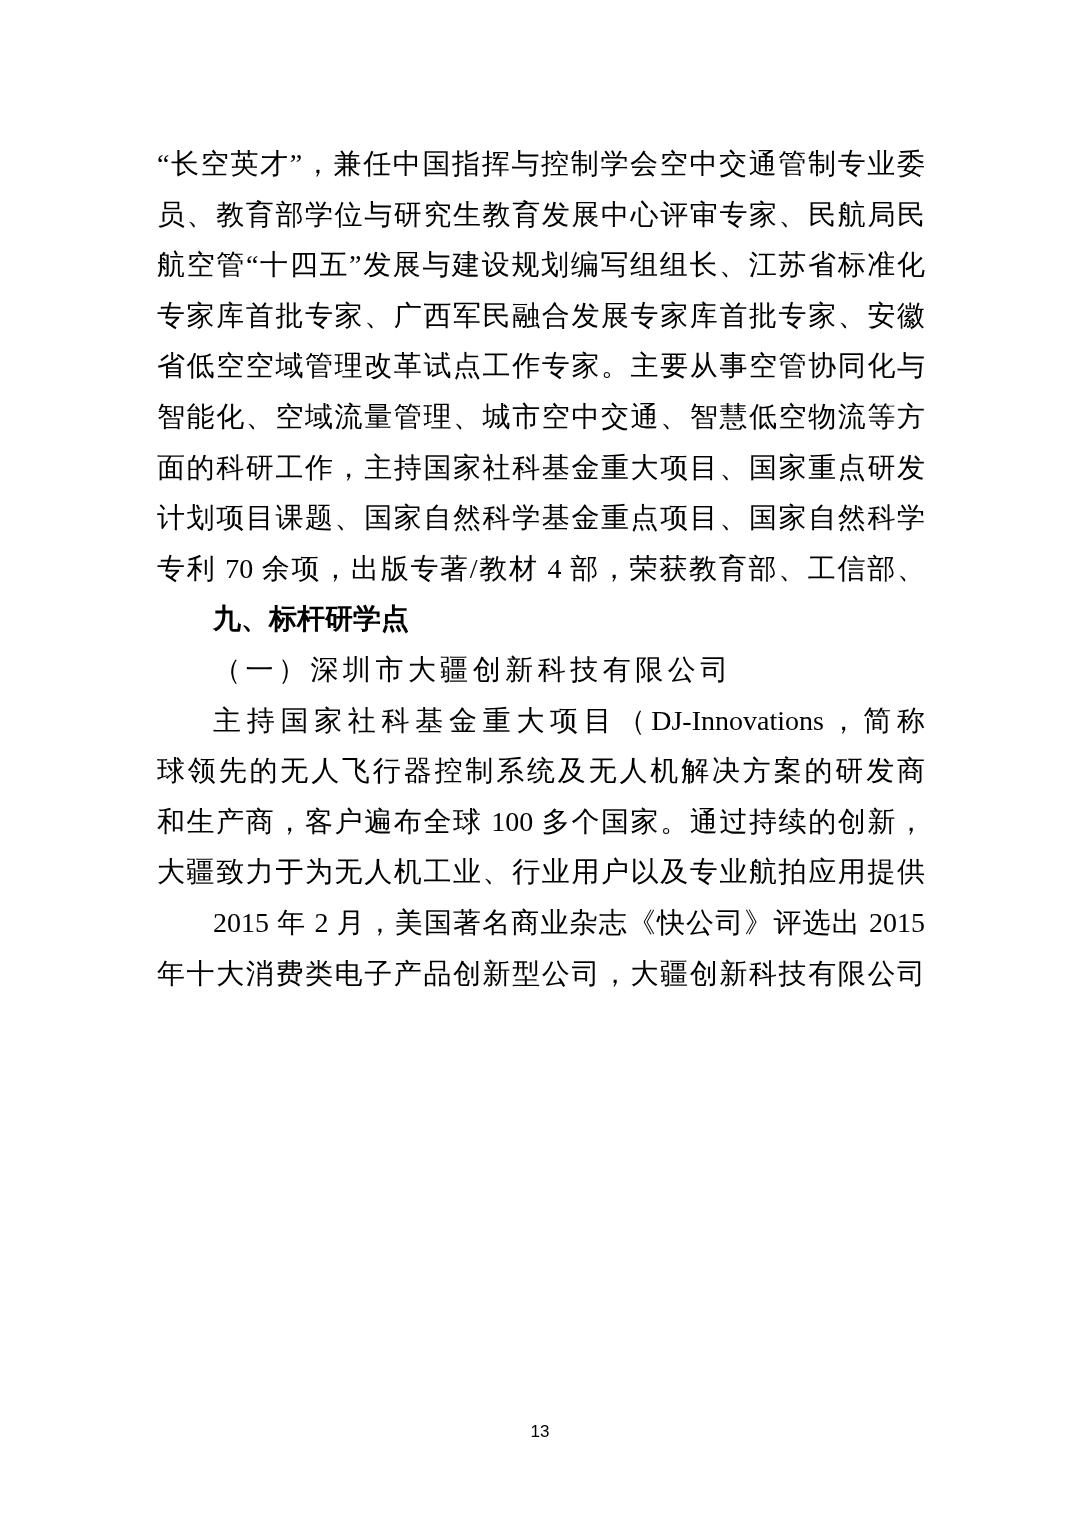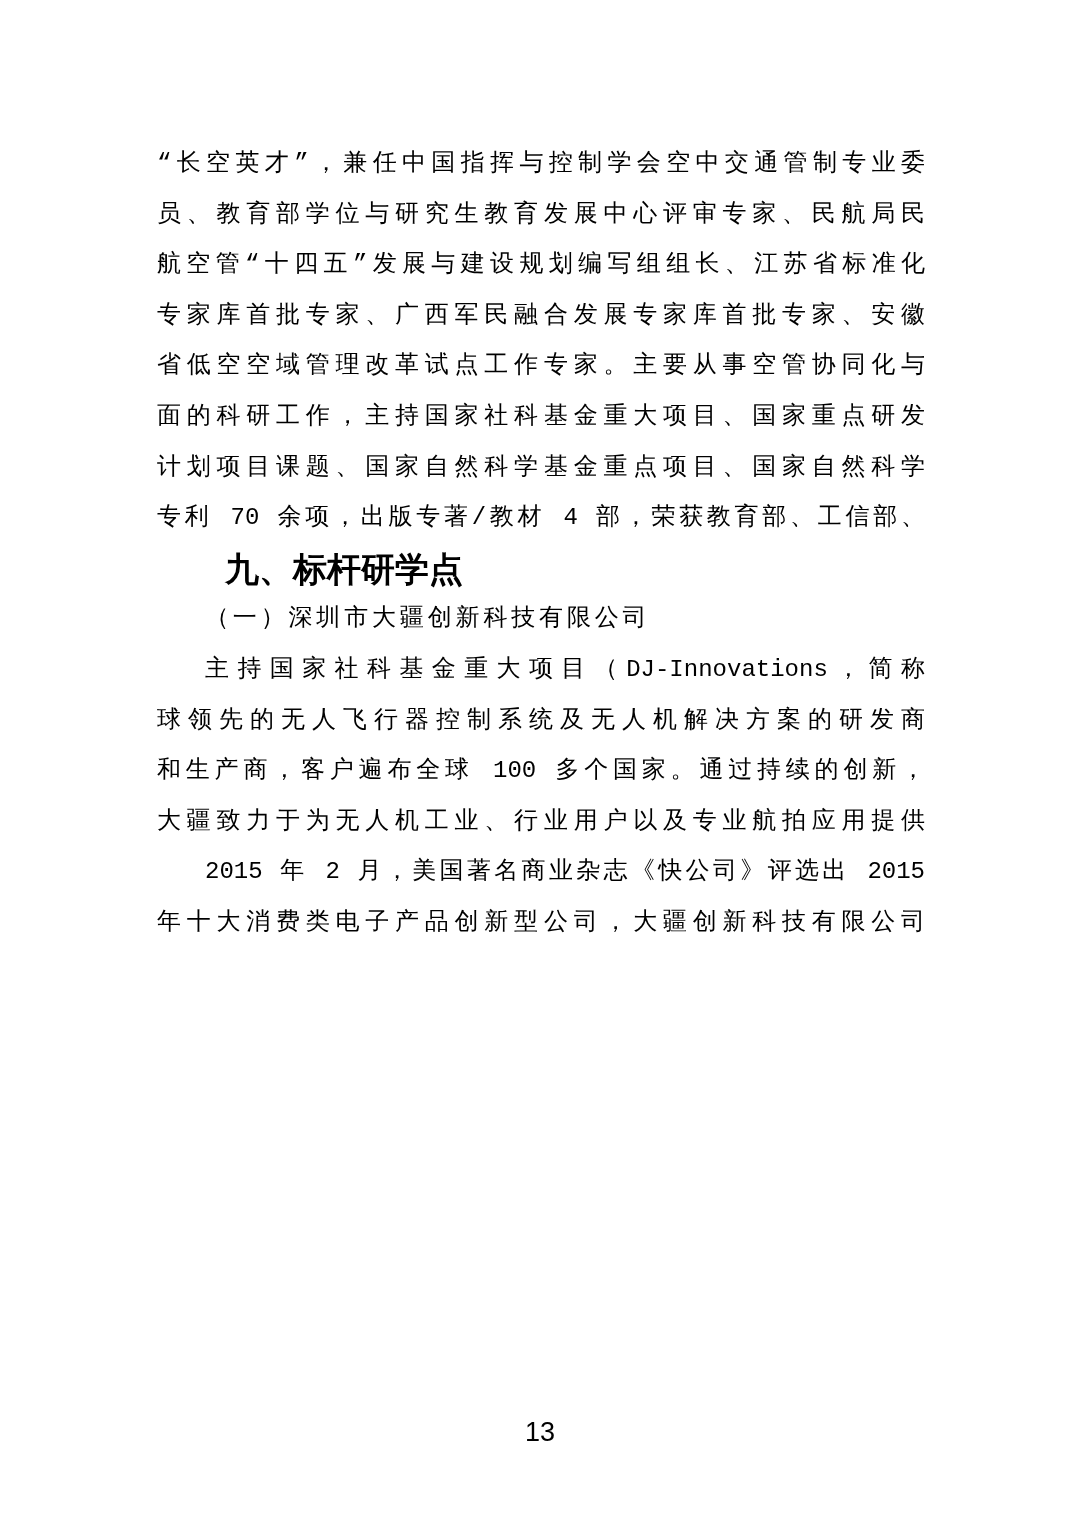--- a/index.html
+++ b/index.html
@@ -14,66 +14,67 @@
     background: #ffffff;
     overflow: hidden;
   }
   .text-block {
     position: absolute;
     left: 157px;
     top: 139px;
     width: 768px;
   }
   .line {
-    font-family: Liberation Mono, monospace;
-    font-size: 24px;
+    font-family: Liberation Serif, serif;
+    font-size: 28px;
     line-height: 50.6px;
     height: 50.6px;
     color: #000000;
     text-align: justify;
     text-align-last: left;
     overflow: hidden;
     white-space: normal;
   }
   .line.just {
     text-align-last: justify;
   }
   .line.indent {
     text-indent: 2em;
   }
   .line.heading {
     font-family: "Liberation Sans", "DejaVu Sans", sans-serif;
     font-weight: bold;
-    font-size: 34px;
+    font-size: 28px;
   }
   .line.subheading {
     letter-spacing: 0.16em;
   }
   .page-number {
     position: absolute;
     top: 1416px;
     left: 0;
     width: 100%;
     text-align: center;
     font-family: "Liberation Sans", "DejaVu Sans", sans-serif;
-    font-size: 27px;
+    font-size: 17px;
     line-height: 32px;
     color: #000000;
   }
 </style>
 </head>
 <body>
 
 <div class="page">
   <div class="text-block" id="text-block">
       <div class="line body just">“长空英才”，兼任中国指挥与控制学会空中交通管制专业委</div>
       <div class="line body just">员、教育部学位与研究生教育发展中心评审专家、民航局民</div>
       <div class="line body just">航空管“十四五”发展与建设规划编写组组长、江苏省标准化</div>
       <div class="line body just">专家库首批专家、广西军民融合发展专家库首批专家、安徽</div>
       <div class="line body just">省低空空域管理改革试点工作专家。主要从事空管协同化与</div>
+      <div class="line body just">智能化、空域流量管理、城市空中交通、智慧低空物流等方</div>
       <div class="line body just">面的科研工作，主持国家社科基金重大项目、国家重点研发</div>
       <div class="line body just">计划项目课题、国家自然科学基金重点项目、国家自然科学</div>
       <div class="line body just">专利 70 余项，出版专著/教材 4 部，荣获教育部、工信部、</div>
       <div class="line heading indent">九、标杆研学点</div>
       <div class="line subheading indent">（一）深圳市大疆创新科技有限公司</div>
       <div class="line body just indent">主持国家社科基金重大项目（DJ-Innovations，简称</div>
       <div class="line body just">球领先的无人飞行器控制系统及无人机解决方案的研发商</div>
       <div class="line body just">和生产商，客户遍布全球 100 多个国家。通过持续的创新，</div>
       <div class="line body just">大疆致力于为无人机工业、行业用户以及专业航拍应用提供</div>
       <div class="line body just indent">2015 年 2 月，美国著名商业杂志《快公司》评选出 2015</div>

